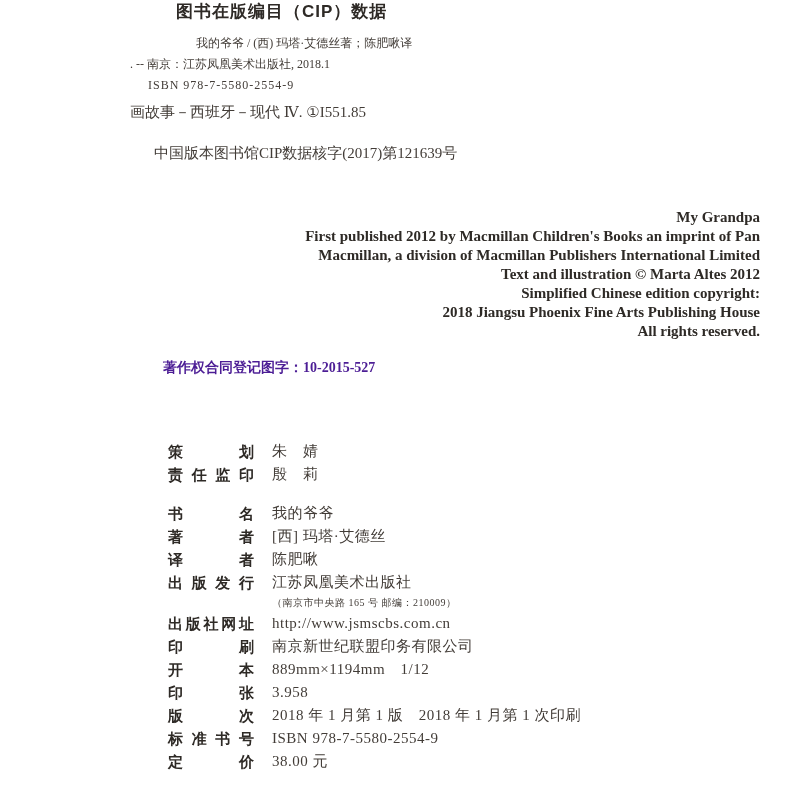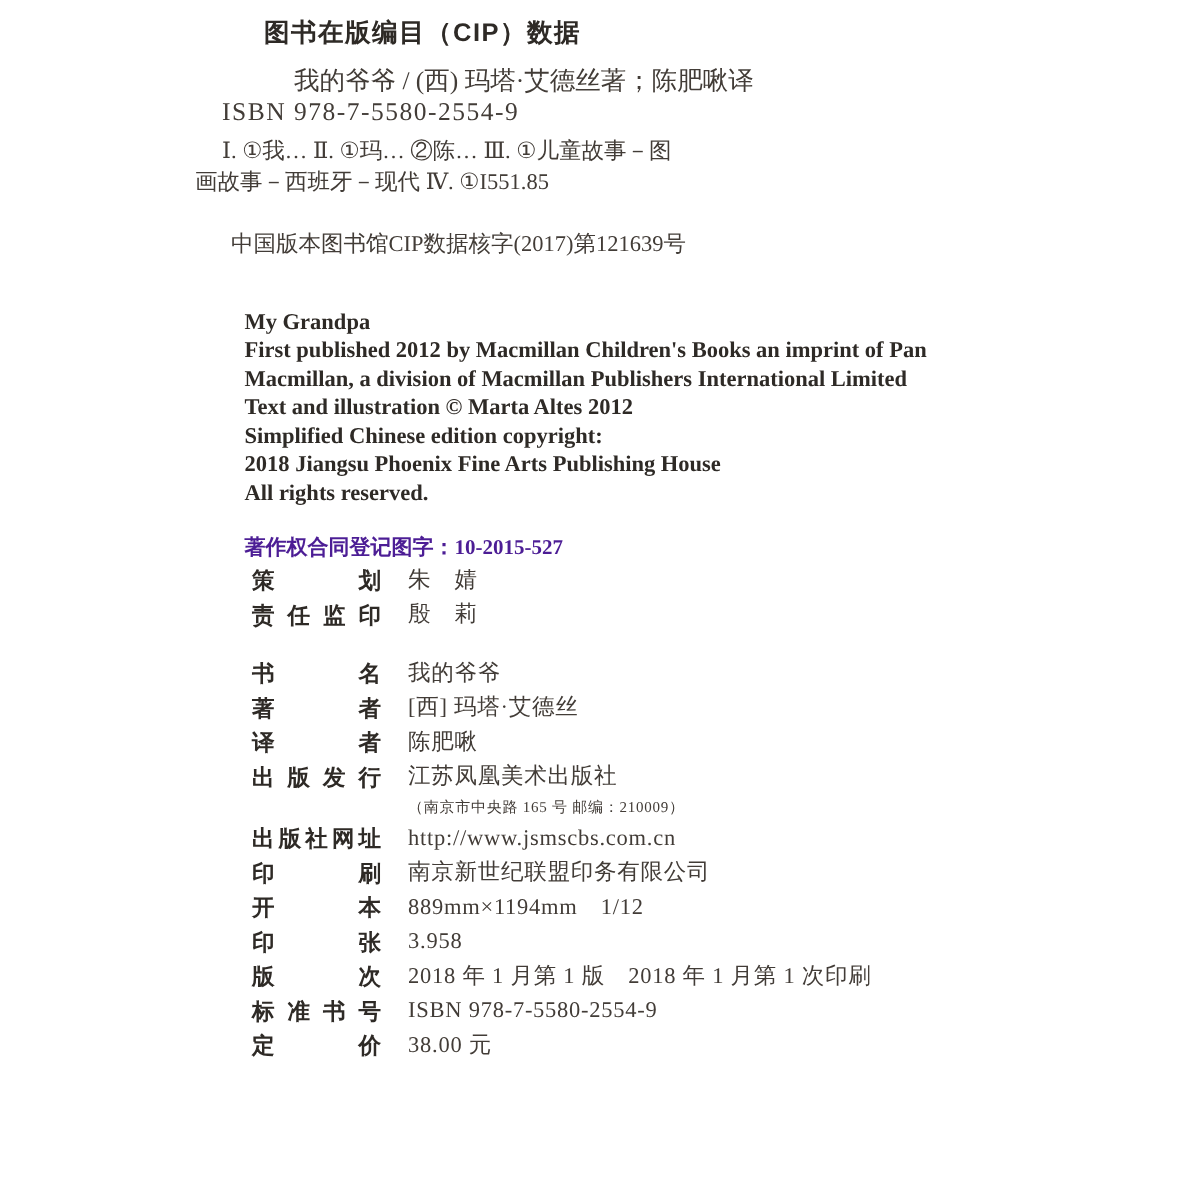--- a/index.html
+++ b/index.html
@@ -11,61 +11,62 @@
     width: 800px;
     height: 800px;
     overflow: hidden;
     font-family: "Liberation Serif", "DejaVu Serif", serif;
     color: #423c37;
   }
   .page {
     box-sizing: border-box;
     width: 800px;
     height: 800px;
-    padding: 12px 40px 0 130px;
+    padding: 2px 40px 0 130px;
   }
   .line { white-space: pre-wrap; }
 
   
   .cip-heading {
     margin-left: 46px;
     font-size: 17px;
     line-height: 20px;
     font-weight: bold;
     color: #2e2a26;
     font-family: "Liberation Sans", "DejaVu Sans", sans-serif;
     letter-spacing: 1px;
   }
-  .cip-record { margin-top: 11px; font-size: 17px; line-height: 21px; }
+  .cip-record { margin-top: 11px; font-size: 12px; line-height: 21px; }
   .cip-record .l1 { margin-left: 66px; }
   .cip-record .l3 { margin-left: 18px; letter-spacing: 1px; }
   .cip-class { margin-top: 6px; font-size: 15px; line-height: 21px; }
   .cip-class .l1 { margin-left: 18px; }
   .cip-number { margin-top: 20px; margin-left: 24px; font-size: 15px; line-height: 20px; }
 
   
   .copyright {
-    margin-top: 33px;
+    margin-top: 45px;
     margin-left: 33px;
     font-size: 15px;
     line-height: 19px;
     font-weight: bold;
     color: #2e2a26;
+    text-align: right;
   }
   .registration {
     margin-top: 17px;
     margin-left: 33px;
     font-size: 14px;
     line-height: 20px;
     font-weight: bold;
     color: #4c1d95;
   }
 
   
-  .credits { }
+  .credits { margin-top: 62px; }
   .book-info { margin-top: 16px; }
   .row { margin-left: 38px; font-size: 15px; line-height: 23px; }
   .row .label {
     display: inline-block;
     width: 86px;
     margin-right: 18px;
     text-align: justify;
     text-align-last: justify;
     font-weight: bold;
     color: #2e2a26;
@@ -82,25 +83,25 @@
 </style>
 </head>
 <body>
 
 <div class="page">
 
   <div class="cip-heading line">图书在版编目（CIP）数据</div>
 
   <div class="cip-record">
     <div class="line l1">我的爷爷 / (西) 玛塔·艾德丝著；陈肥啾译</div>
+    <div class="line l2">. -- 南京：江苏凤凰美术出版社, 2018.1</div>
     <div class="line l3">ISBN 978-7-5580-2554-9</div>
   </div>
 
   <div class="cip-class">
-    <div class="line l1">Ⅰ. ①我… Ⅱ. ①玛… ②陈… Ⅲ. ①儿童故事－图</div>
     <div class="line l2">画故事－西班牙－现代 Ⅳ. ①I551.85</div>
   </div>
 
   <div class="cip-number line">中国版本图书馆CIP数据核字(2017)第121639号</div>
 
   <div class="copyright">
     <div class="line">My Grandpa</div>
     <div class="line">First published 2012 by Macmillan Children's Books an imprint of Pan</div>
     <div class="line">Macmillan, a division of Macmillan Publishers International Limited</div>
     <div class="line">Text and illustration © Marta Altes 2012</div>

